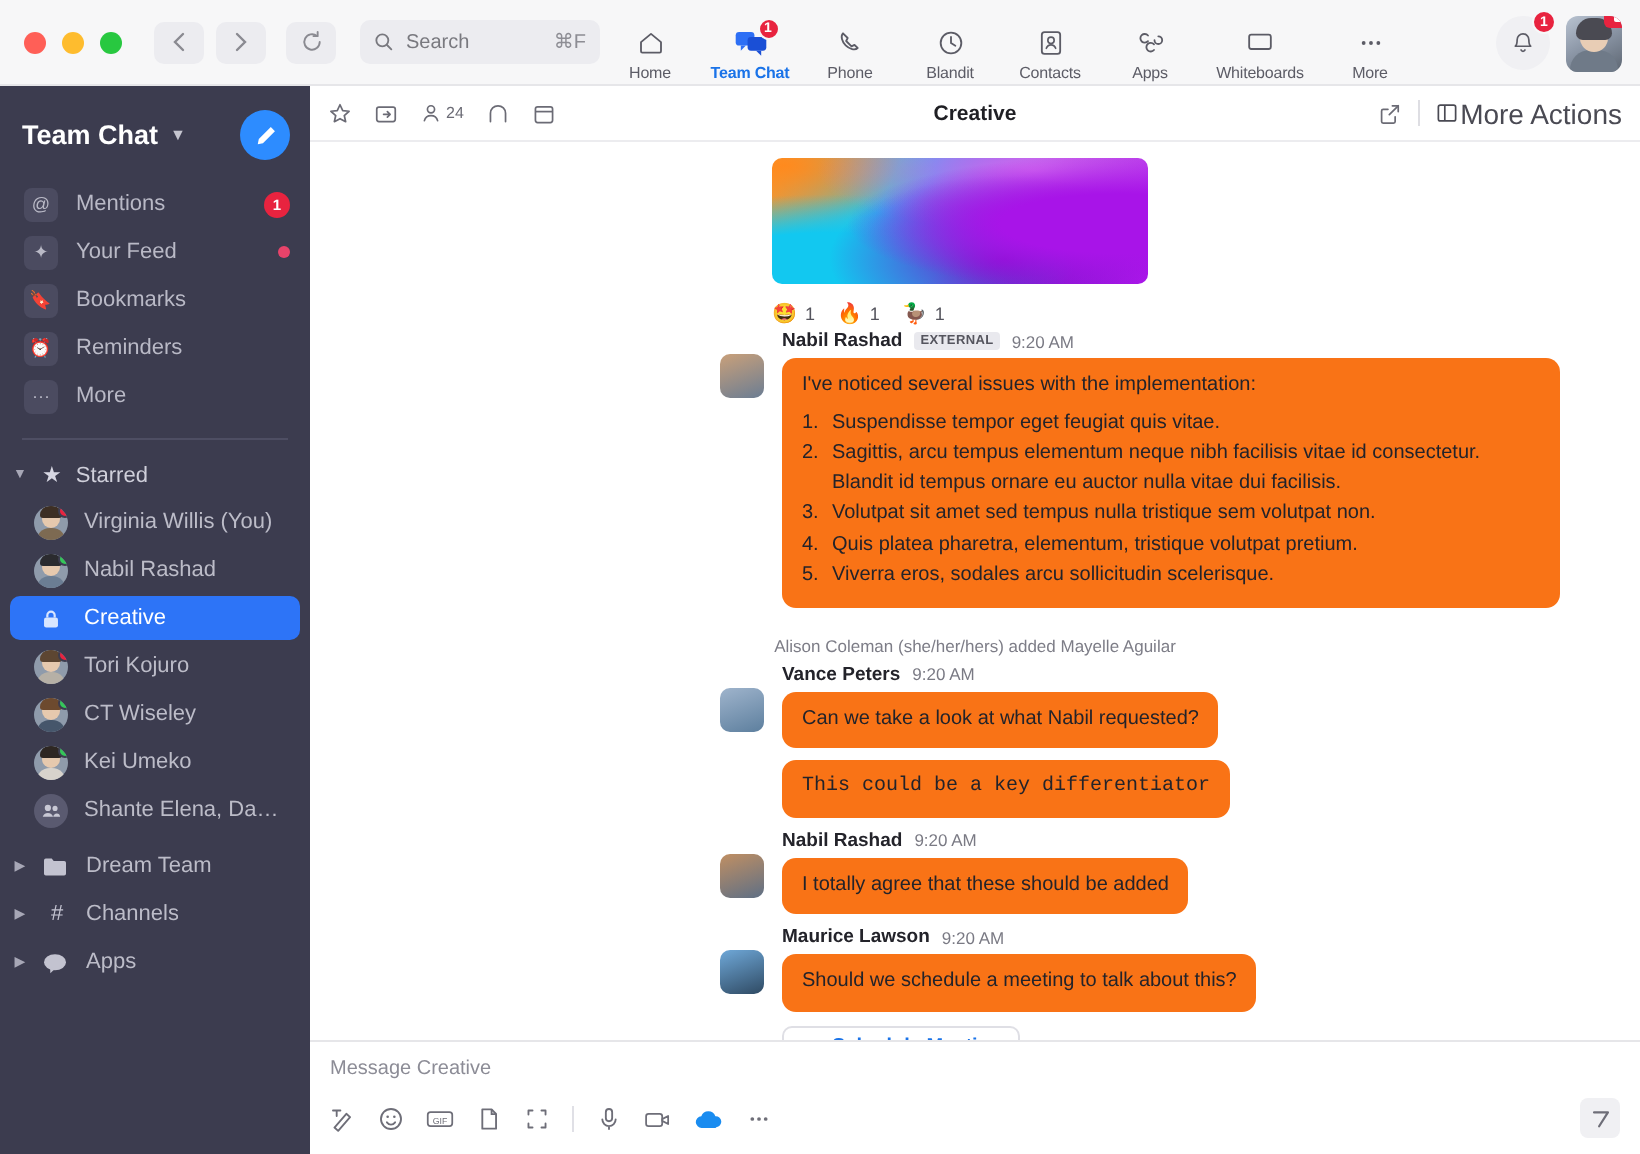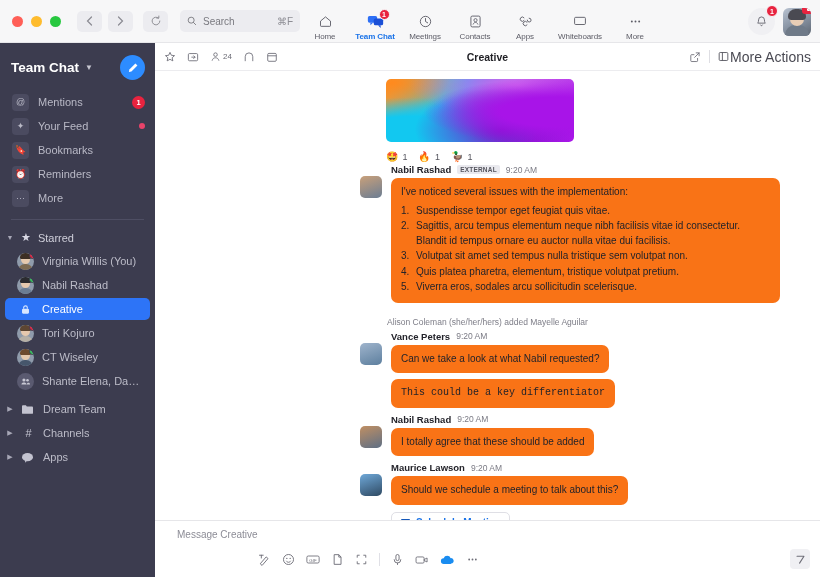--- a/index.html
+++ b/index.html
@@ -224,22 +224,22 @@
   .sysmsg { text-align: center; font-size: 8.5px; color: #7d7d87; margin: 14px 0 4px 0; }
 
   .schedule {
     display: inline-flex; align-items: center; gap: 5px;
     border: 1px solid #dfdfe5; border-radius: 5px; padding: 4px 8px;
     margin-top: 7px; font-size: 10px; font-weight: bold; color: #1a73e8; background: #fff;
   }
   .msgactions { display: flex; align-items: center; gap: 11px; margin: 9px 0 0 2px; color: #85858f; font-size: 11px; }
 
   
-  .composer { flex: 0 0 57px; border-top: 1px solid #e6e6e9; padding: 8px 10px 0 22px;
-              display: flex; flex-direction: row; position: relative; }
+  .composer { flex: 0 0 57px; border-top: 1px solid #e6e6e9; padding: 8px 10px 0 10px;
+              display: flex; flex-direction: column; position: relative; }
   .ph { font-size: 10px; color: #8c8c96; }
   .ctools { margin-top: 13px; display: flex; align-items: center; gap: 11px; color: #6e6e78; font-size: 11px; }
   .ctools .vsep { width: 1px; height: 13px; background: #e0e0e6; }
   .sendbtn {
     position: absolute; right: 10px; bottom: 8px;
     width: 20px; height: 20px; border-radius: 4px; background: #f0f0f3;
     display: flex; align-items: center; justify-content: center; color: #6e6e78; font-size: 10px;
   }
   svg { display: block; }
 </style>
@@ -298,25 +298,33 @@
             <rect x="8" y="5" width="11" height="8" rx="2" fill="#1a4fd6"></rect>
             <path d="M16 13l0 3-3-3z" fill="#1a4fd6"></path>
           </svg>
           <span class="tabbadge">1</span>
         </span>
         <span class="lbl">Team Chat</span>
       </div>
       <div class="navtab">
         <span class="ico">
           <svg width="15" height="15" viewBox="0 0 18 18">
+            <path d="M4.2 3.2c-1.6 1.6-.6 5 1.6 7.2s5.6 3.2 7.2 1.6l-1.9-1.9-1.8.9-3.2-3.2.9-1.8z" stroke="#5c5c66" stroke-width="1.1" fill="none" stroke-linejoin="round"></path>
+          </svg>
+        </span>
+        <span class="lbl">Phone</span>
+      </div>
+      <div class="navtab">
+        <span class="ico">
+          <svg width="15" height="15" viewBox="0 0 18 18">
             <circle cx="9" cy="9" r="6.2" stroke="#5c5c66" stroke-width="1.1" fill="none"></circle>
             <path d="M9 5.4V9l2.6 1.6" stroke="#5c5c66" stroke-width="1.1" fill="none" stroke-linecap="round"></path>
           </svg>
         </span>
-        <span class="lbl">Meetings</span>
+        <span class="lbl">Blandit</span>
       </div>
       <div class="navtab">
         <span class="ico">
           <svg width="15" height="15" viewBox="0 0 18 18">
             <rect x="3.5" y="2.5" width="11" height="13" rx="1.6" stroke="#5c5c66" stroke-width="1.1" fill="none"></rect>
             <circle cx="9" cy="7.4" r="1.9" stroke="#5c5c66" stroke-width="1" fill="none"></circle>
             <path d="M6.2 12.2c.5-1.4 1.6-2.1 2.8-2.1s2.3.7 2.8 2.1" stroke="#5c5c66" stroke-width="1" fill="none" stroke-linecap="round"></path>
           </svg>
         </span>
         <span class="lbl">Contacts</span>
@@ -449,20 +457,29 @@
         <span class="sb-lbl">Tori Kojuro</span>
       </div>
       <div class="sb-chat">
         <span class="av">
           <span class="b" style="background:#46566b"></span>
             <span class="f"></span>
             <span class="h" style="background:#6d4a2e"></span>
           <span class="pres on"></span>
         </span>
         <span class="sb-lbl">CT Wiseley</span>
+      </div>
+      <div class="sb-chat">
+        <span class="av">
+          <span class="b" style="background:#d8d3cc"></span>
+            <span class="f"></span>
+            <span class="h" style="background:#2e2723"></span>
+          <span class="pres on"></span>
+        </span>
+        <span class="sb-lbl">Kei Umeko</span>
       </div>
       <div class="sb-chat">
         <span class="sqico grpico">
           <svg width="11" height="11" viewBox="0 0 12 12">
             <circle cx="4.3" cy="4.3" r="1.7" fill="#c8c8d4"></circle>
               <circle cx="8.2" cy="4.6" r="1.4" fill="#c8c8d4"></circle>
             <path d="M1.5 9.2c.3-1.4 1.4-2.1 2.8-2.1s2.5.7 2.8 2.1z" fill="#c8c8d4"></path>
             <path d="M7.2 9.2c.2-1.1.9-1.8 2-1.8s1.5.5 1.8 1.8z" fill="#c8c8d4"></path>
           </svg>
         </span>

